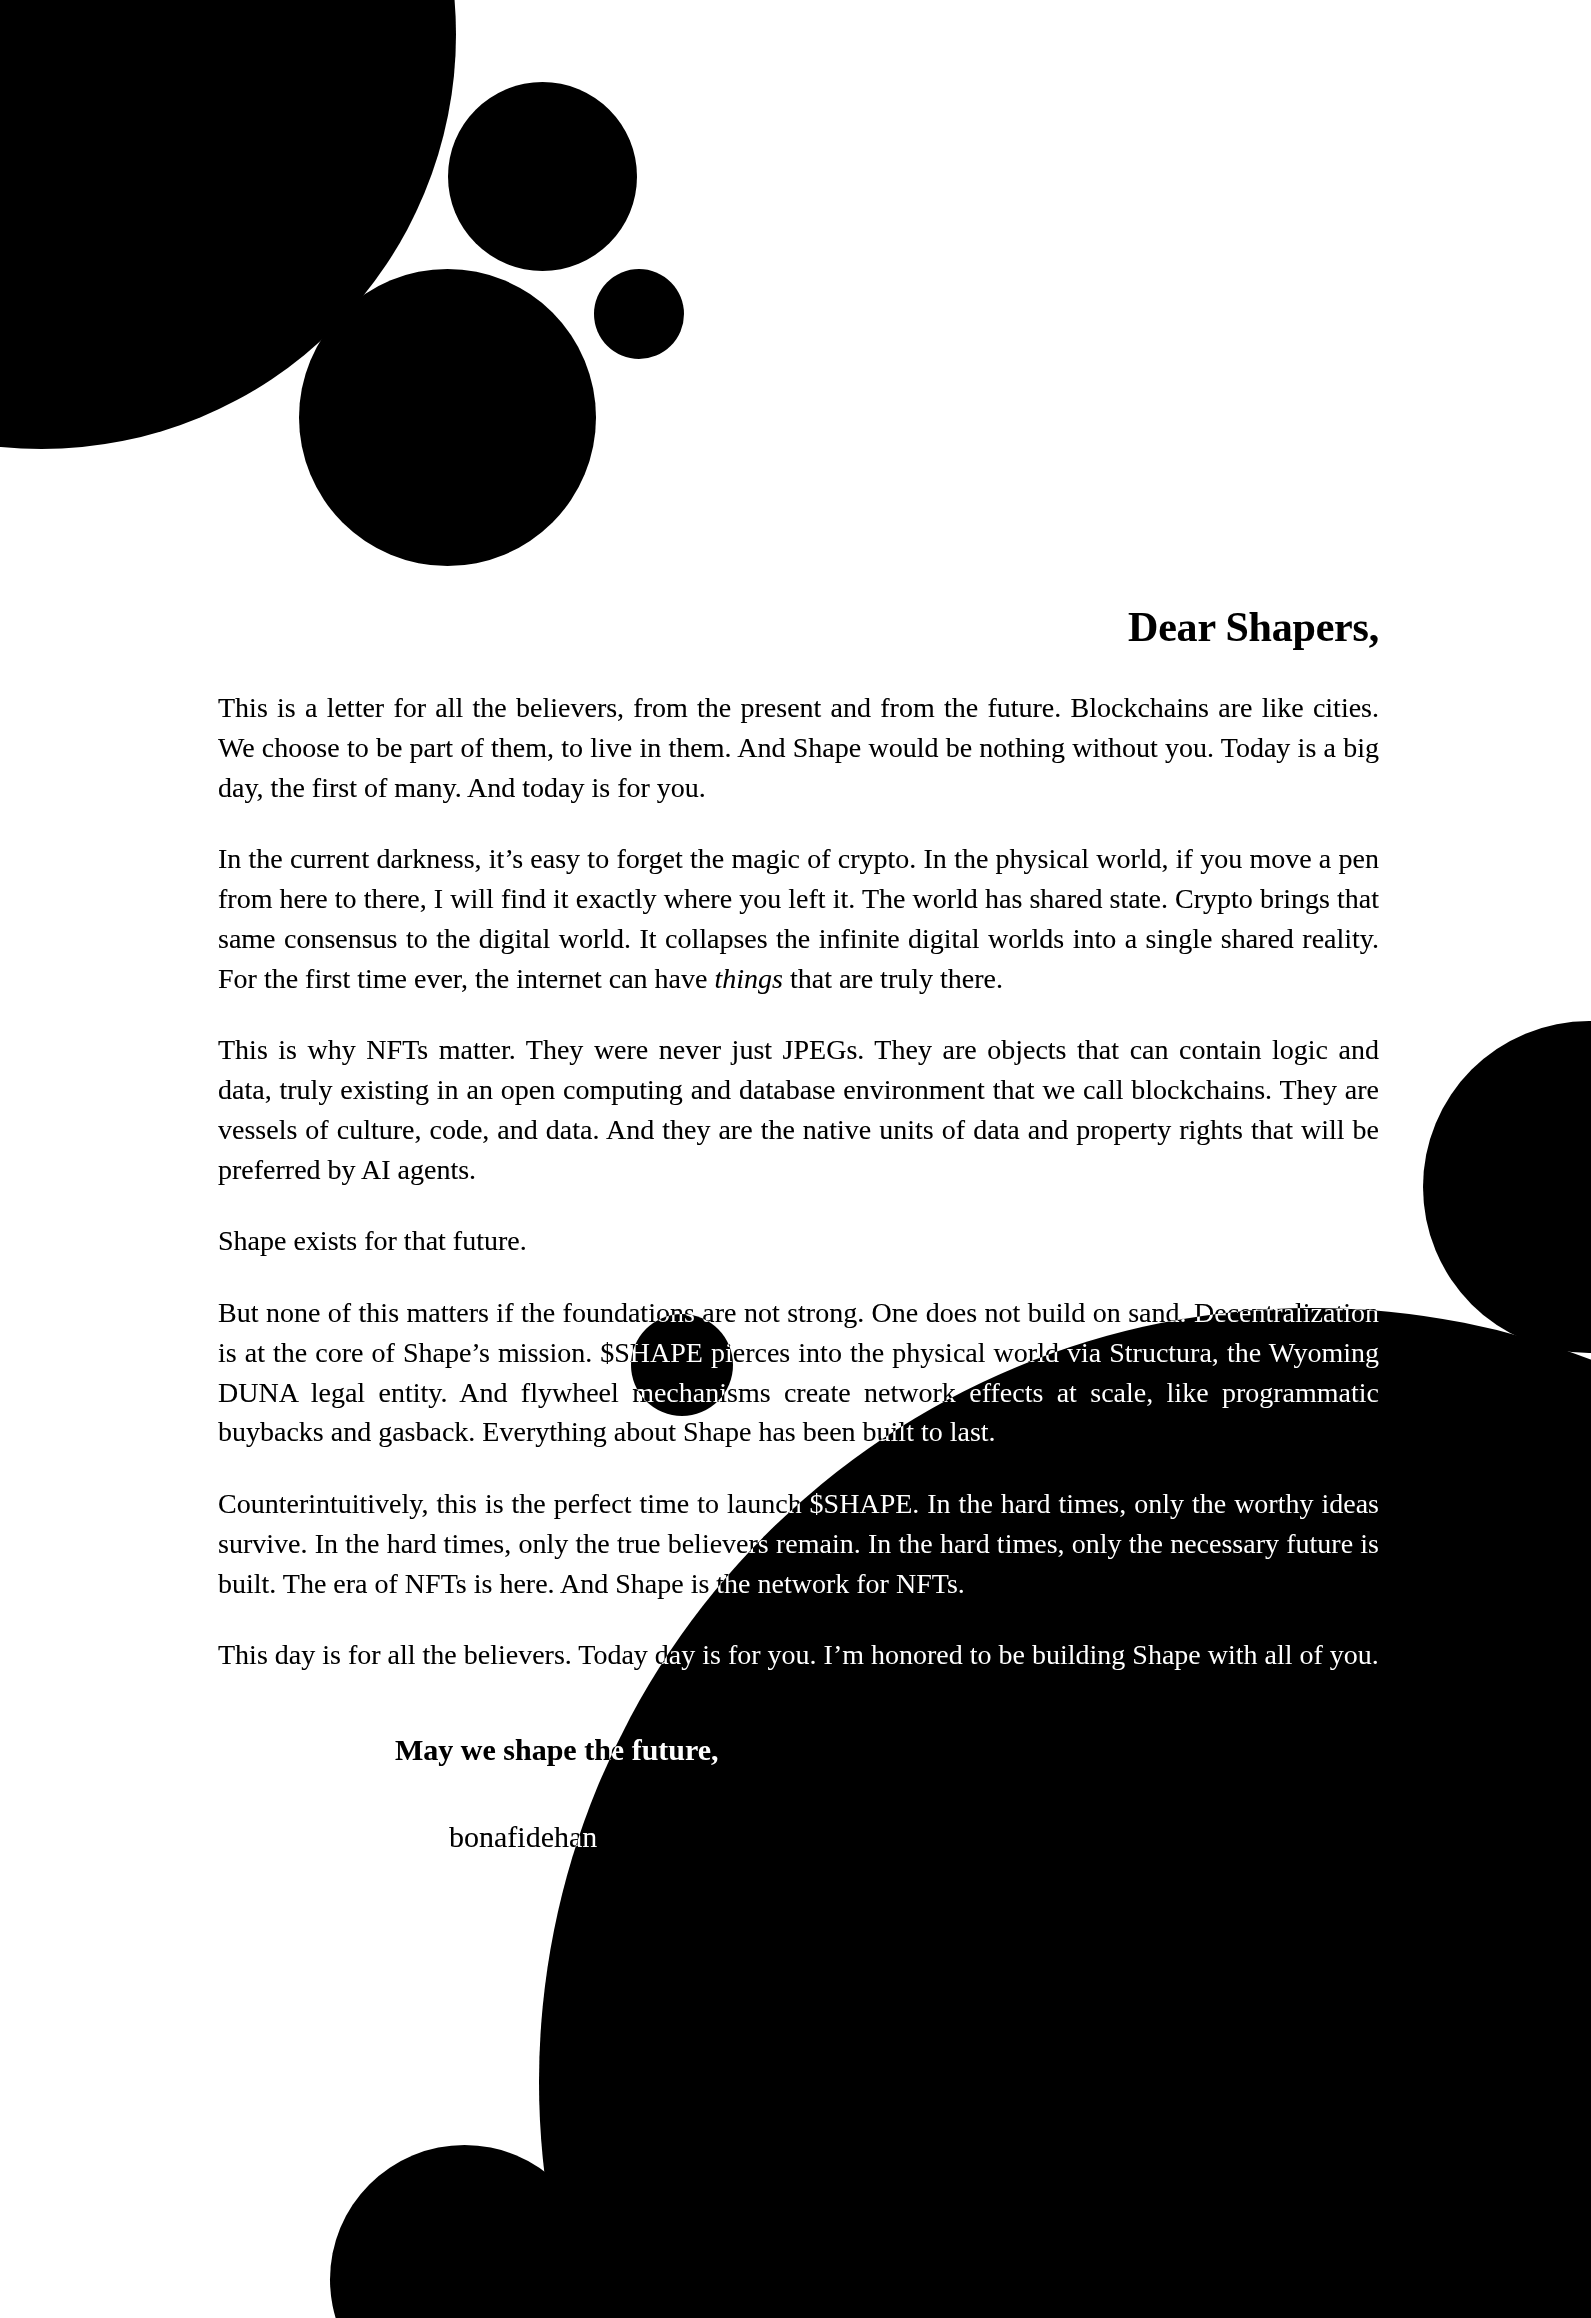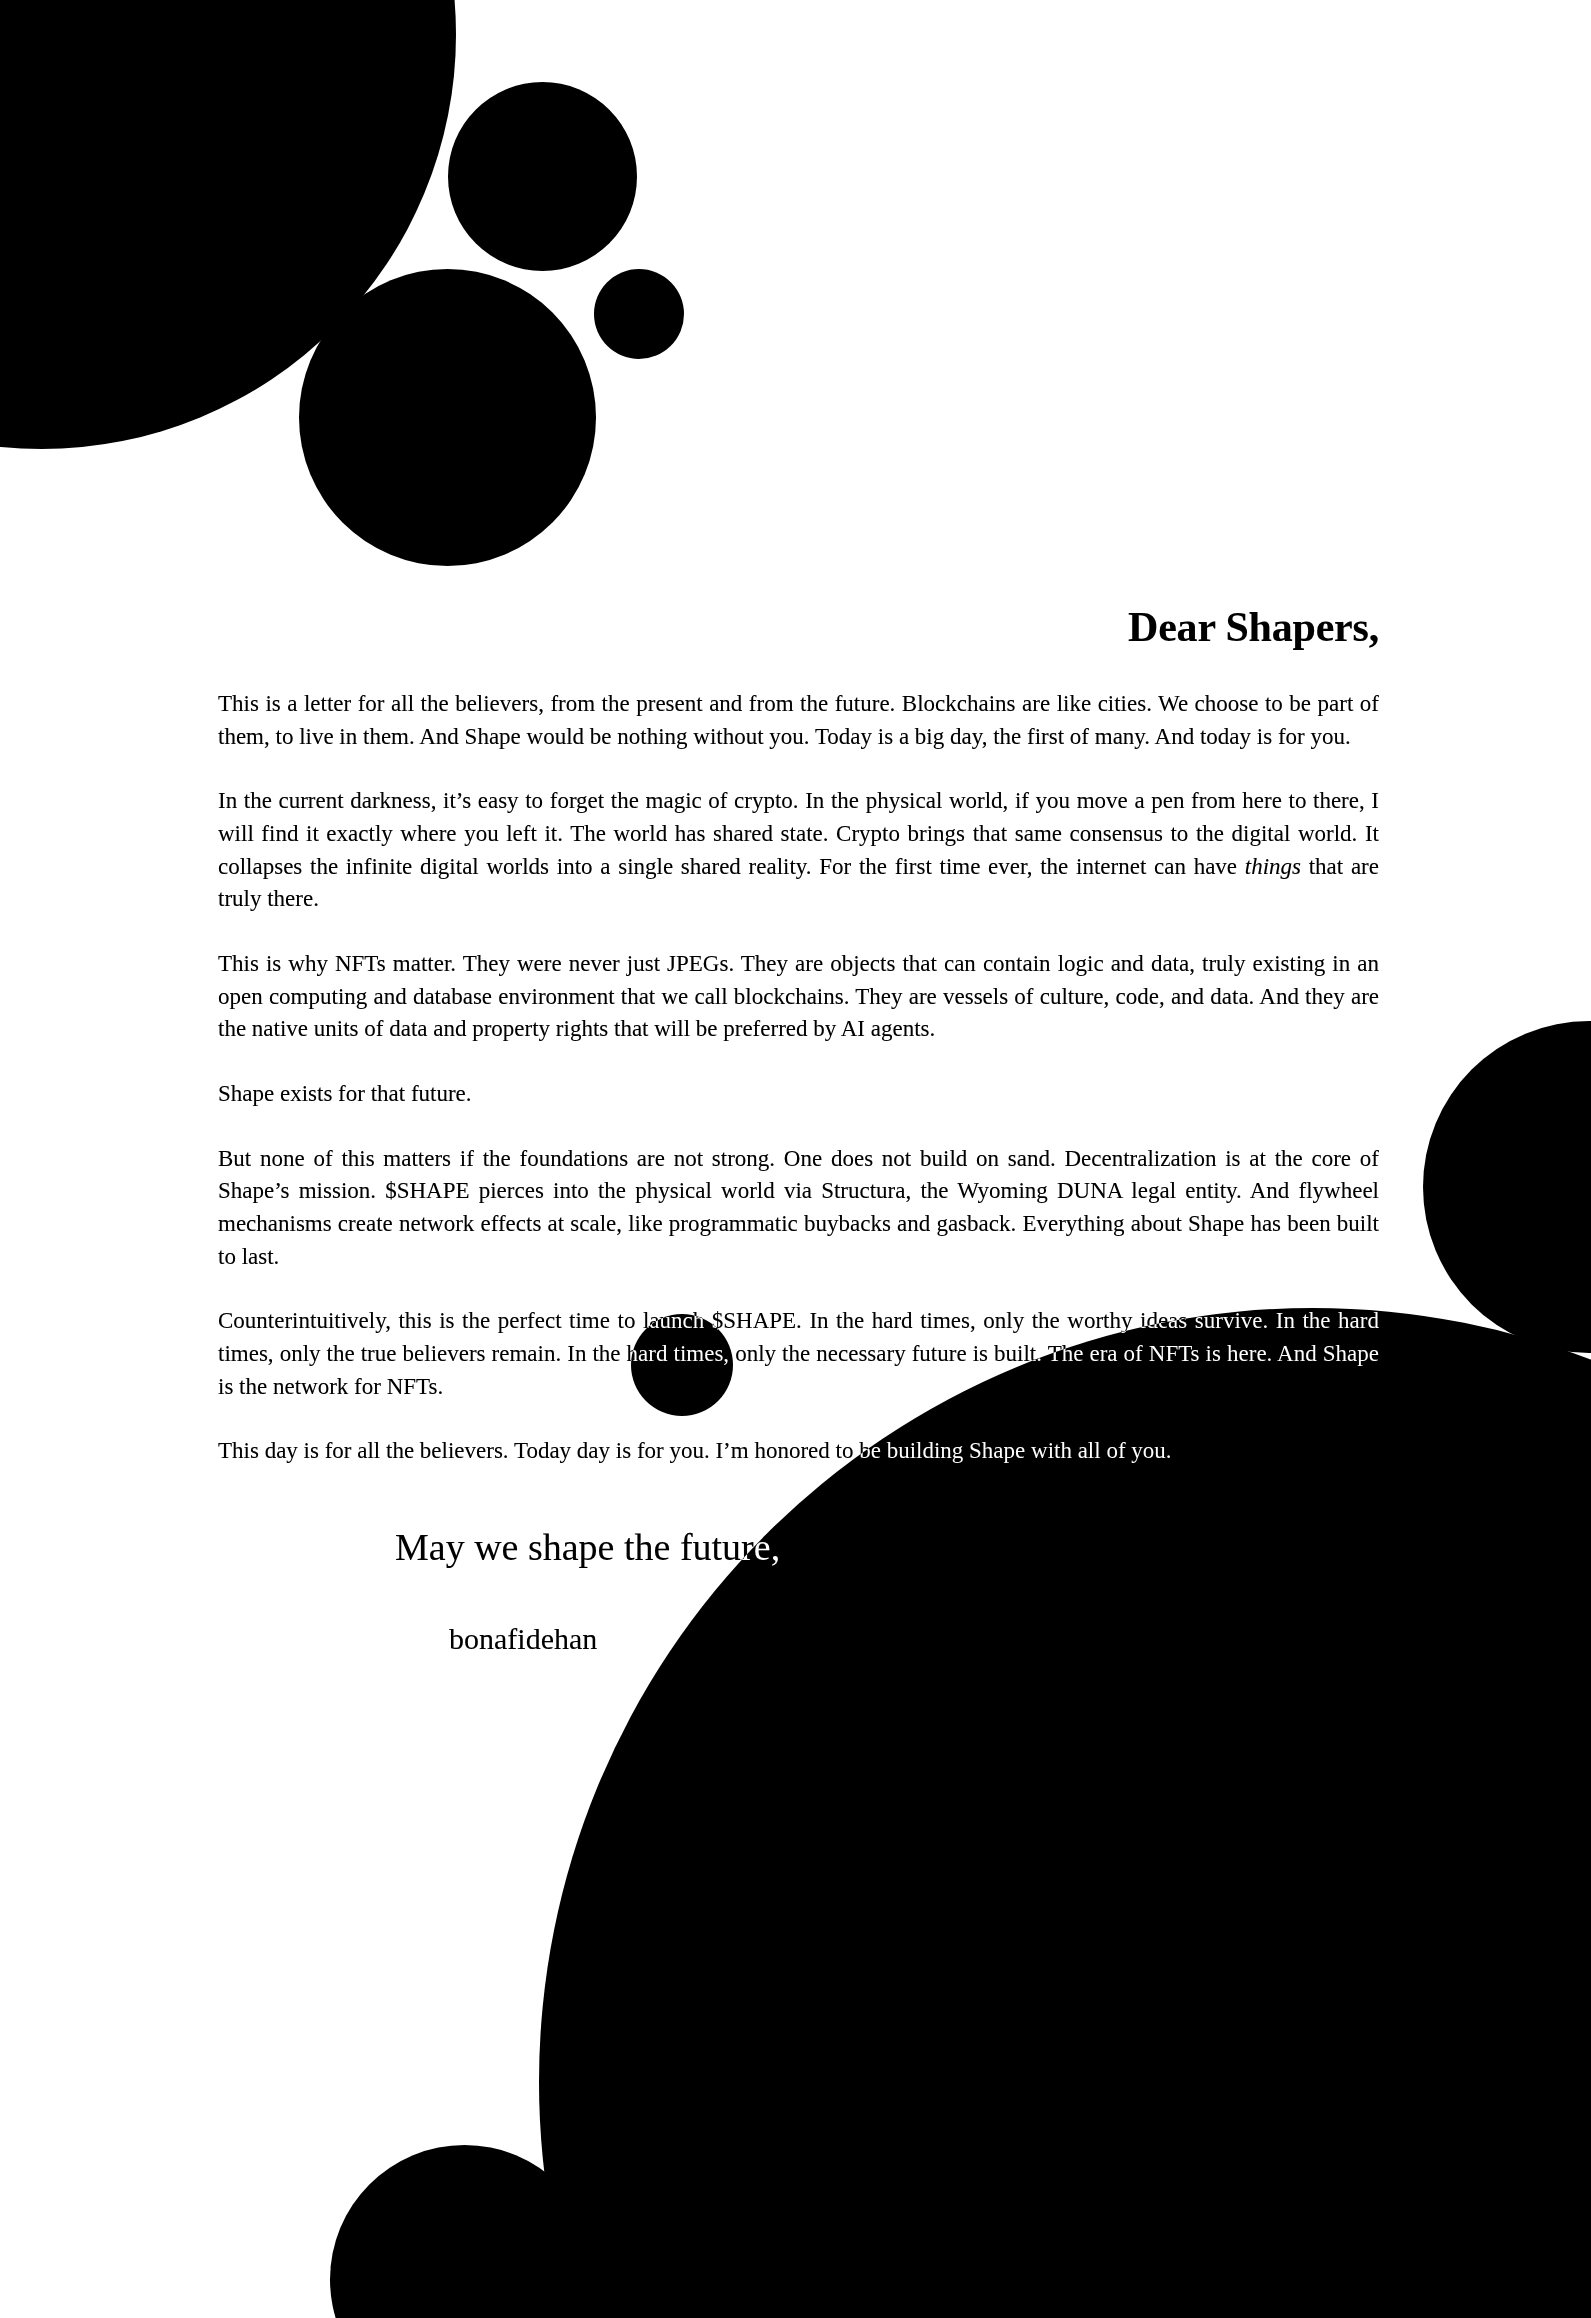--- a/index.html
+++ b/index.html
@@ -47,38 +47,38 @@
   .salutation {
     font-weight:bold;
     font-size:42px;
     line-height:1.12;
     letter-spacing:-0.2px;
     margin-bottom:37px;
     text-align:right;
   }
 
   p.body {
-    font-size:23px;
+    font-size:28px;
     line-height:1.42;
     text-align:justify;
     text-justify:inter-word;
     margin:0 0 32px 0;
     -webkit-hyphens:none;
     hyphens:none;
   }
   p.body:last-of-type { margin-bottom:0; }
   p.body em { }
 
   .closing-block {
     margin-top:57px;
     padding-left:177px;
   }
   .closing-line {
-    font-weight:normal;
-    font-size:38px;
+    font-weight:bold;
+    font-size:30px;
     line-height:1.2;
     margin-bottom:51px;
   }
   .signature {
     font-size:30px;
     line-height:1.2;
     padding-left:54px;
   }
 </style>
 </head>

